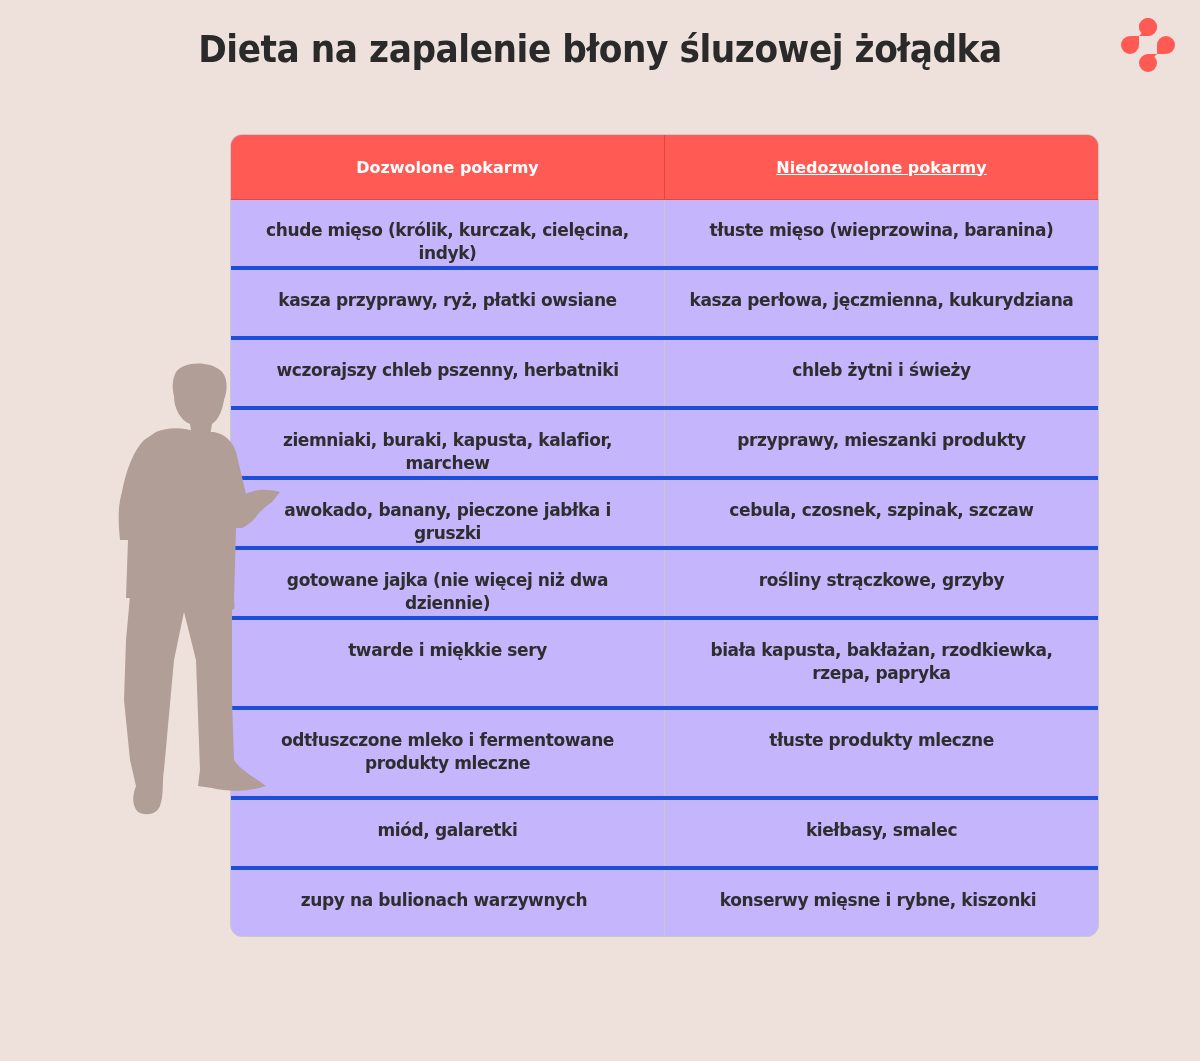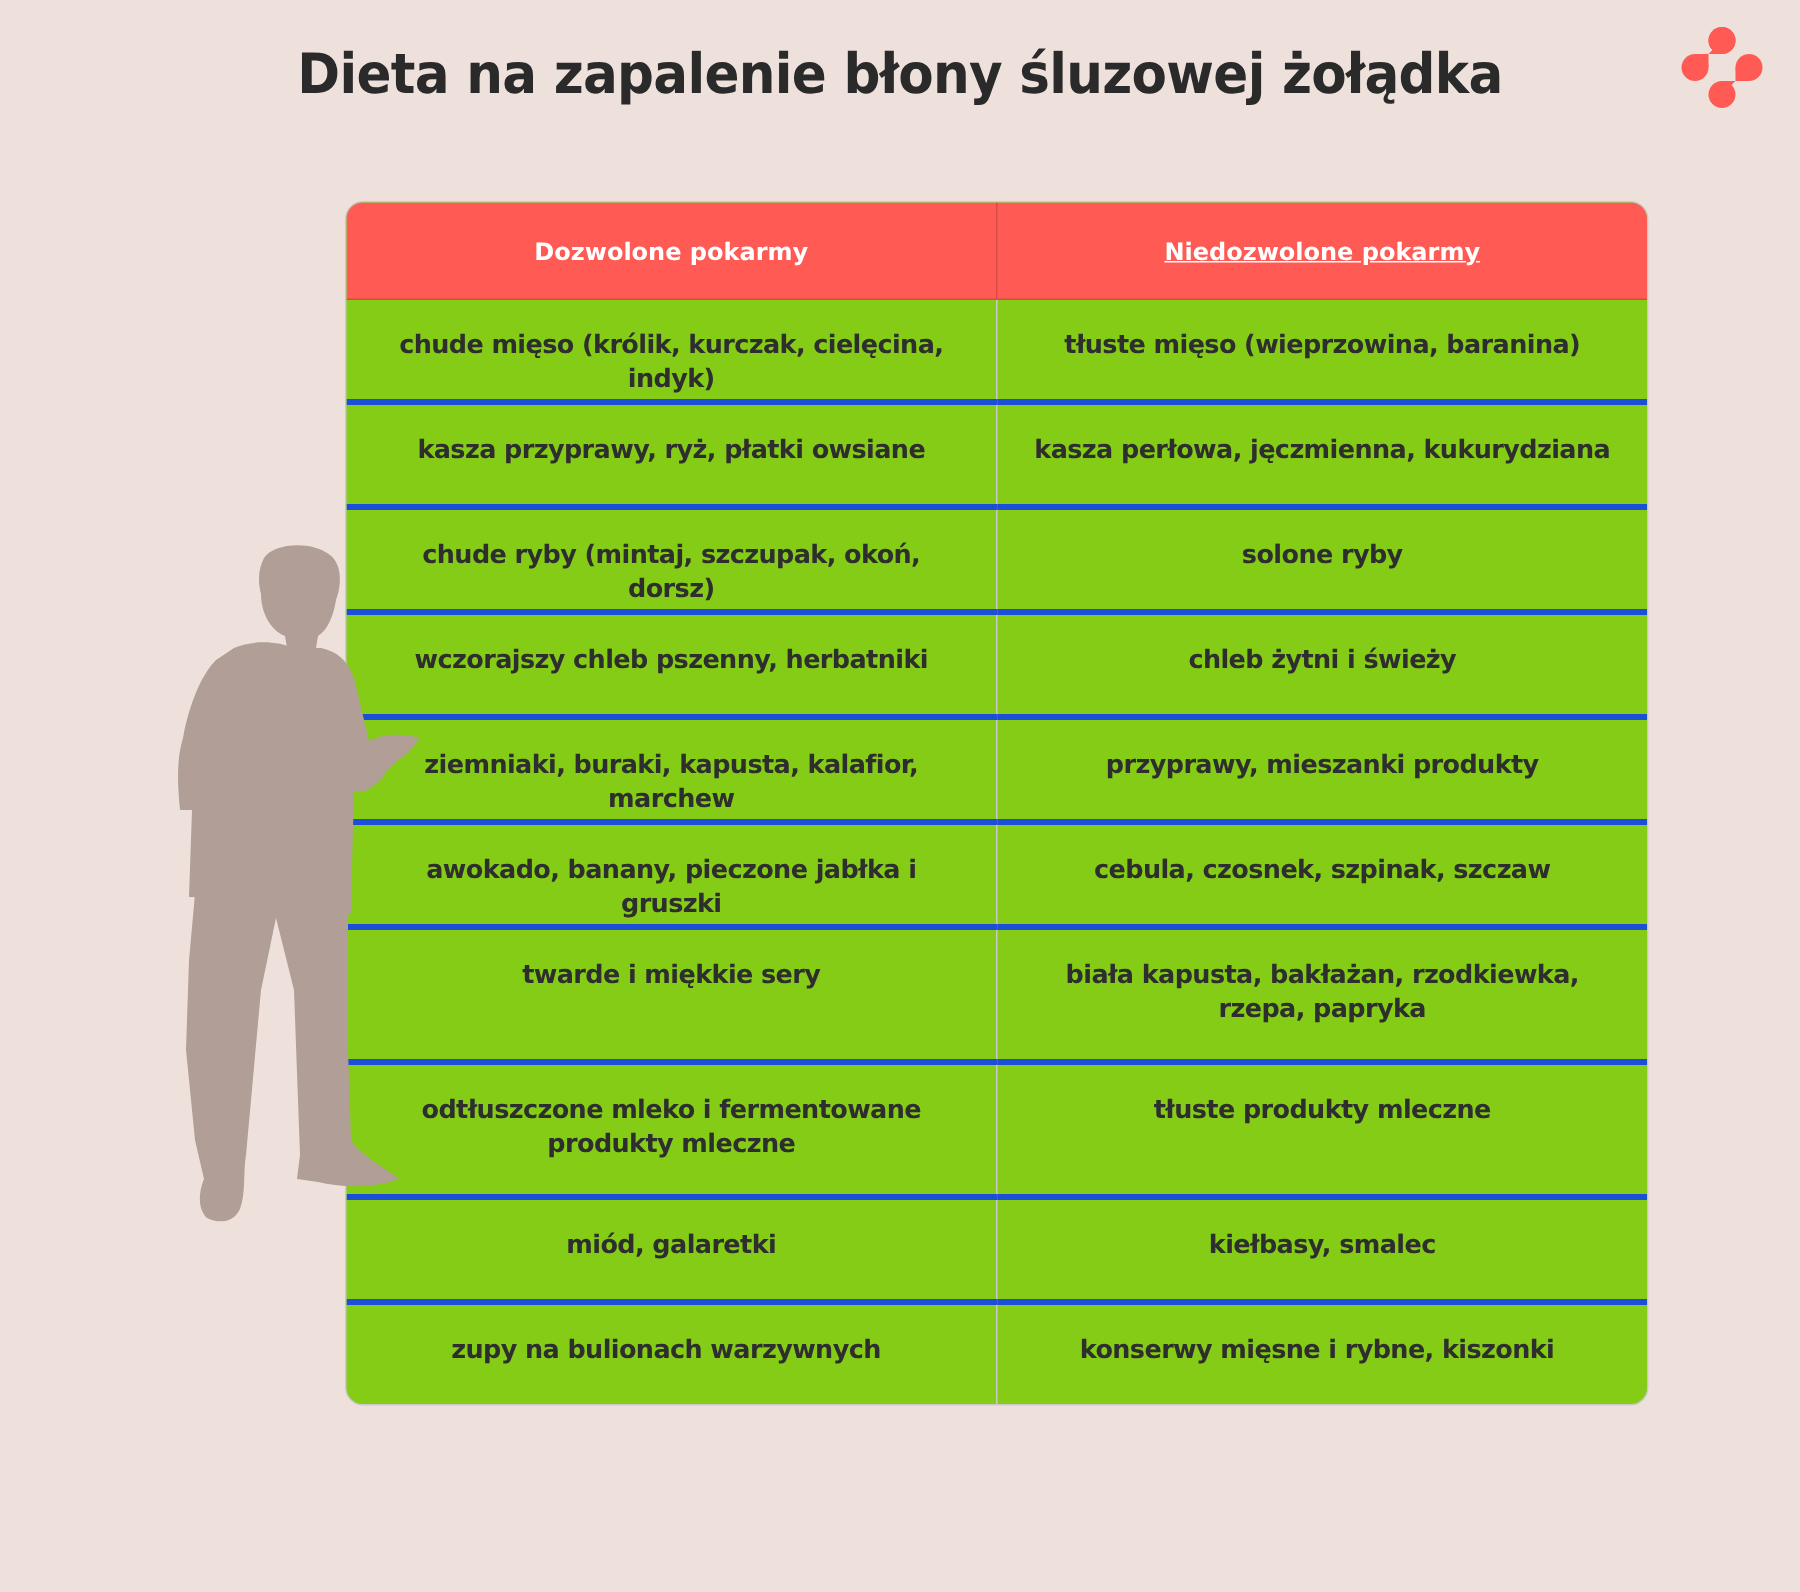--- a/index.html
+++ b/index.html
@@ -19,21 +19,21 @@
     letter-spacing: -0.5px;
     color: #2A2A2A;
     transform: scaleX(0.93);
   }
   .logo { position: absolute; left: 1118px; top: 16px; width: 60px; height: 60px; }
   .table-wrap {
     position: absolute; left: 230px; top: 134px; width: 867px;
     border: 1px solid #C9C9C9;
     border-radius: 12px;
     overflow: hidden;
-    background: #84cc16;
+    background: #c4b5fd;
   }
   table { border-collapse: collapse; width: 100%; table-layout: fixed; }
   th {
     background: #FF5A54;
     color: #FFFFFF;
     font-weight: bold;
     font-size: 16px;
     height: 64px;
     padding: 0 12px;
     border-right: 1px solid #D84A45;
@@ -90,34 +90,34 @@
     <tbody>
       <tr>
         <td>chude mięso (królik, kurczak, cielęcina, indyk)</td>
         <td>tłuste mięso (wieprzowina, baranina)</td>
       </tr>
       <tr>
         <td>kasza przyprawy, ryż, płatki owsiane</td>
         <td>kasza perłowa, jęczmienna, kukurydziana</td>
       </tr>
       <tr>
-        <td>chude ryby (mintaj, szczupak, okoń, dorsz)</td>
-        <td>solone ryby</td>
-      </tr>
-      <tr>
         <td>wczorajszy chleb pszenny, herbatniki</td>
         <td>chleb żytni i świeży</td>
       </tr>
       <tr>
         <td>ziemniaki, buraki, kapusta, kalafior, marchew</td>
         <td>przyprawy, mieszanki produkty</td>
       </tr>
       <tr>
         <td>awokado, banany, pieczone jabłka i gruszki</td>
         <td>cebula, czosnek, szpinak, szczaw</td>
+      </tr>
+      <tr>
+        <td>gotowane jajka (nie więcej niż dwa dziennie)</td>
+        <td>rośliny strączkowe, grzyby</td>
       </tr>
       <tr class="tall">
         <td>twarde i miękkie sery</td>
         <td>biała kapusta, bakłażan, rzodkiewka, rzepa, papryka</td>
       </tr>
       <tr class="tall">
         <td>odtłuszczone mleko i fermentowane produkty mleczne</td>
         <td>tłuste produkty mleczne</td>
       </tr>
       <tr>

